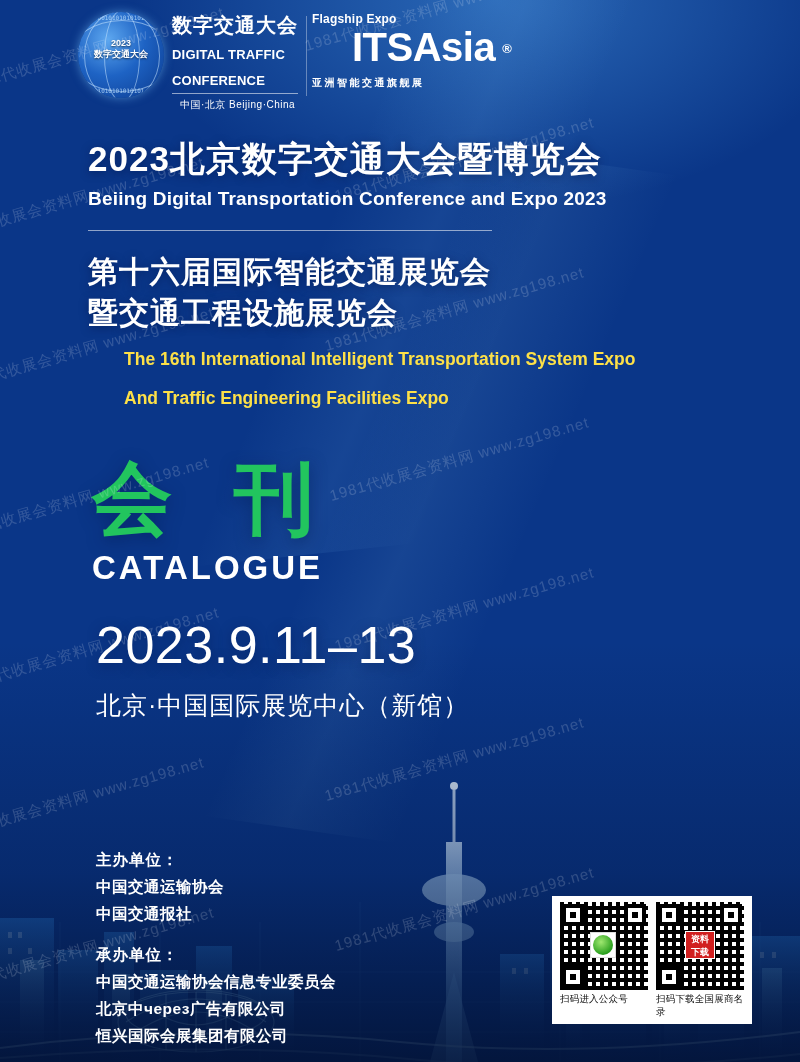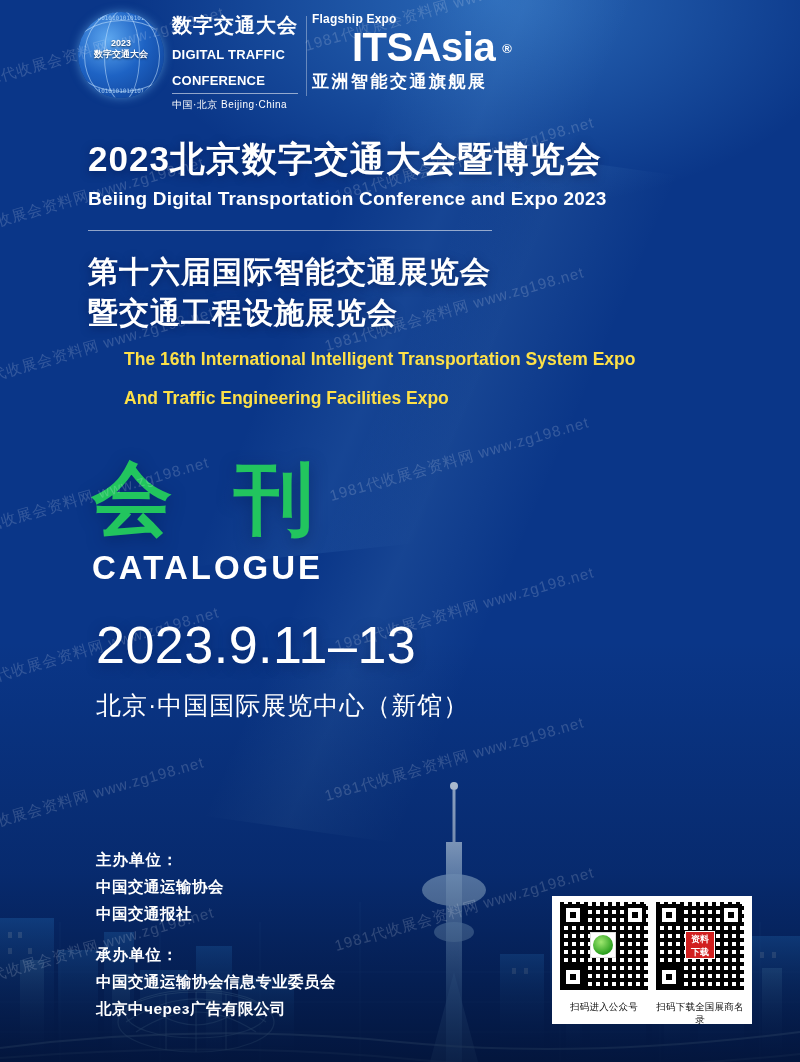--- a/index.html
+++ b/index.html
@@ -147,20 +147,21 @@
     margin-top: 12px;
   }
   .dtc-rule {
     width: 126px; height: 1px;
     background: rgba(255,255,255,0.55);
     margin: 5px 0 4px 0;
   }
   .dtc-sub {
     font-size: 10px;
     letter-spacing: 0.5px;
+    margin-left: 8px;
   }
 
   .logo-div {
     position: absolute;
     left: 306px; top: 16px;
     width: 1px; height: 80px;
     background: rgba(255,255,255,0.35);
   }
 
   .logo-its {
@@ -183,24 +184,24 @@
     display: inline-block;
     margin-left: 40px;
   }
   .its-reg {
     position: absolute;
     right: -16px; top: 2px;
     font-size: 13px;
     font-weight: bold;
   }
   .its-cn {
-    font-size: 17px;
+    font-size: 10px;
     font-weight: bold;
     letter-spacing: 2.5px;
-    margin-top: 2px;
+    margin-top: 8px;
   }
 
   
   .title-block { position: absolute; left: 88px; top: 138px; width: 640px; }
   .t-main-cn {
     color: #ffffff;
     font-size: 35px;
     font-weight: bold;
     letter-spacing: 1px;
     line-height: 42px;
@@ -350,24 +351,24 @@
     color: #fff;
     font-size: 9px;
     font-weight: bold;
     line-height: 13px;
     text-align: center;
     border: 1px solid #fff;
     box-sizing: border-box;
     padding-top: 1px;
   }
   .qr-cap {
-    text-align: center;
+    text-align: left;
     color: #111;
     font-size: 9.5px;
-    margin-top: 11px;
+    margin-top: 3px;
     letter-spacing: 0.2px;
   }
 
   
   .skyline { position: absolute; left: 0; bottom: 0; width: 800px; height: 340px; pointer-events: none; }
 </style>
 </head>
 <body>
 
 <div class="poster">
@@ -521,20 +522,21 @@
   </div>
 
   <div class="org-block">
     <div class="org-h">主办单位：</div>
     <div class="org-i">中国交通运输协会</div>
     <div class="org-i">中国交通报社</div>
     <div class="org-gap"></div>
     <div class="org-h">承办单位：</div>
     <div class="org-i">中国交通运输协会信息专业委员会</div>
     <div class="org-i">北京中через广告有限公司</div>
+    <div class="org-i">恒兴国际会展集团有限公司</div>
   </div>
 
   <div class="qr-area">
     <div class="qr-row">
 
       <div class="qr-cell">
         <div class="qr-img">
           <div class="qr-finder qr-f-tl"></div>
           <div class="qr-finder qr-f-tr"></div>
           <div class="qr-finder qr-f-bl"></div>

